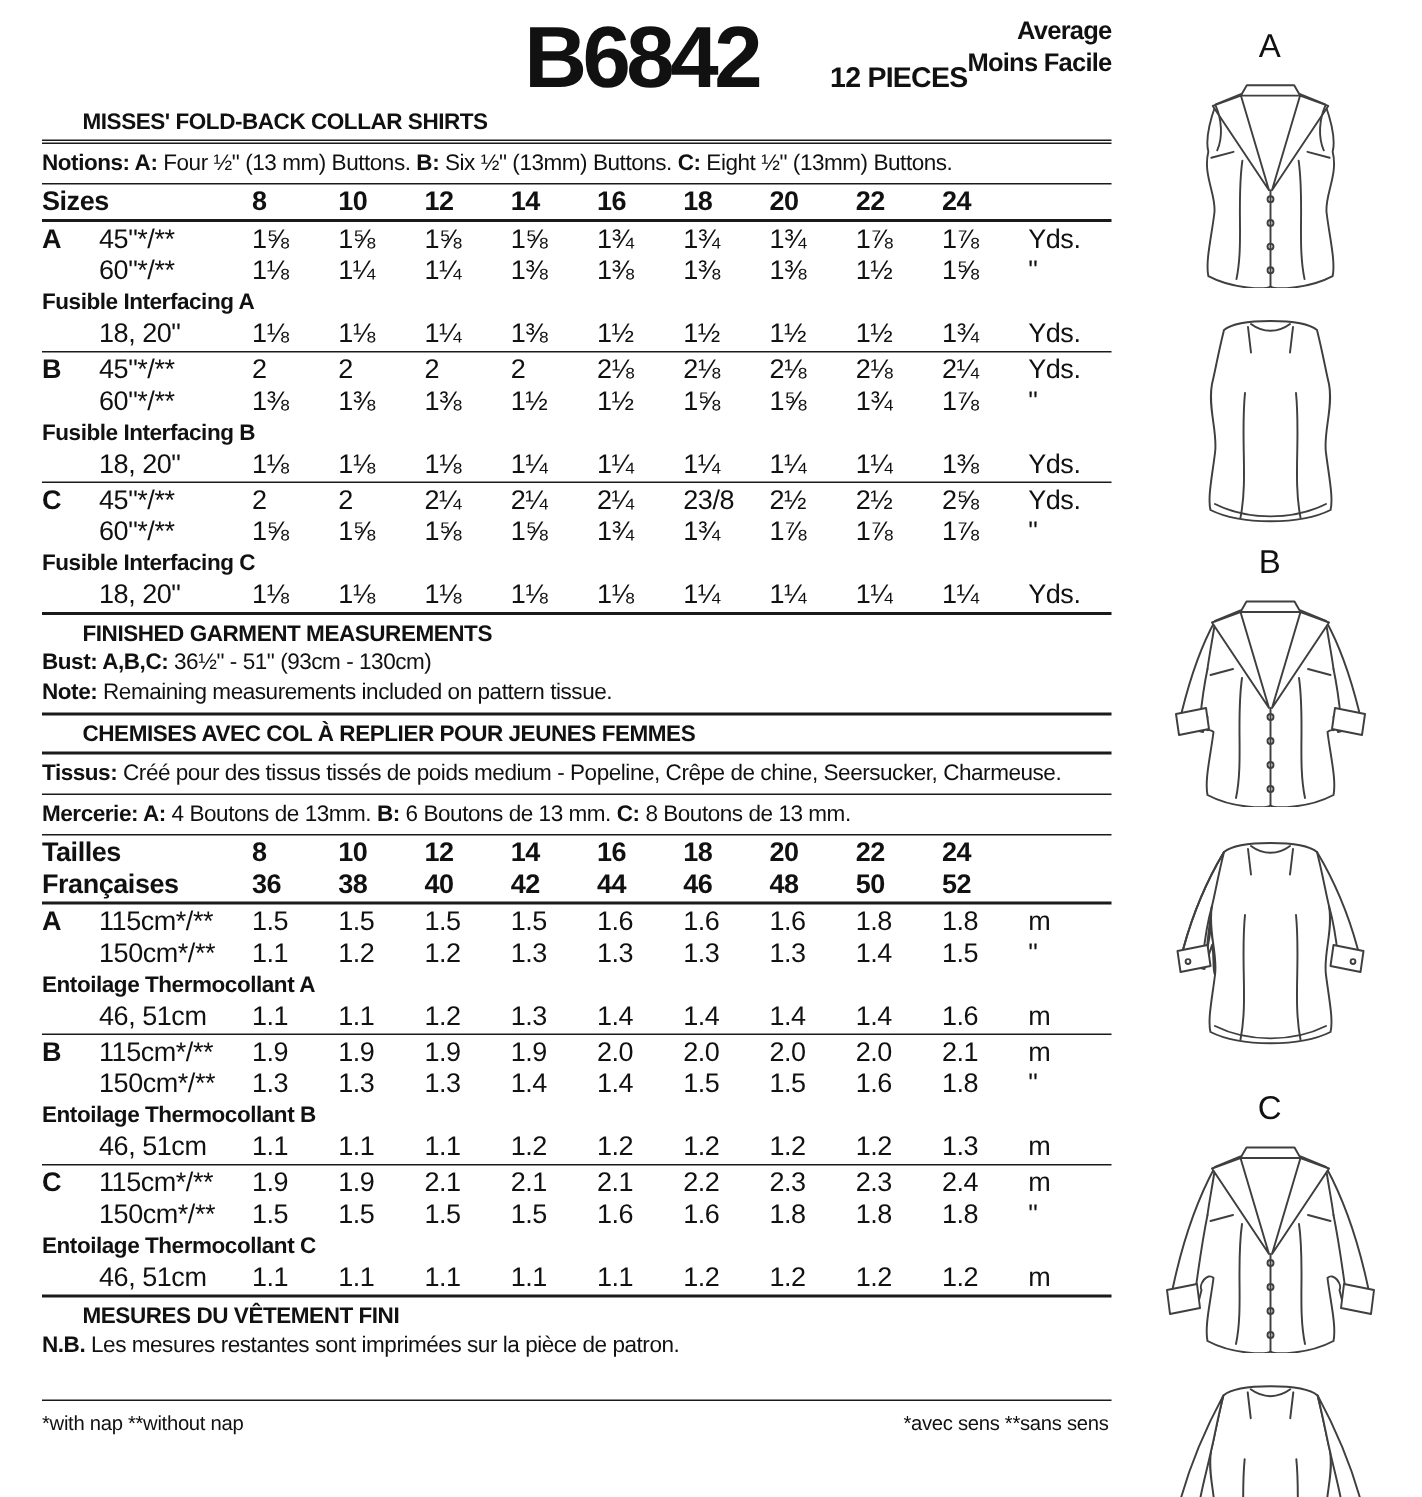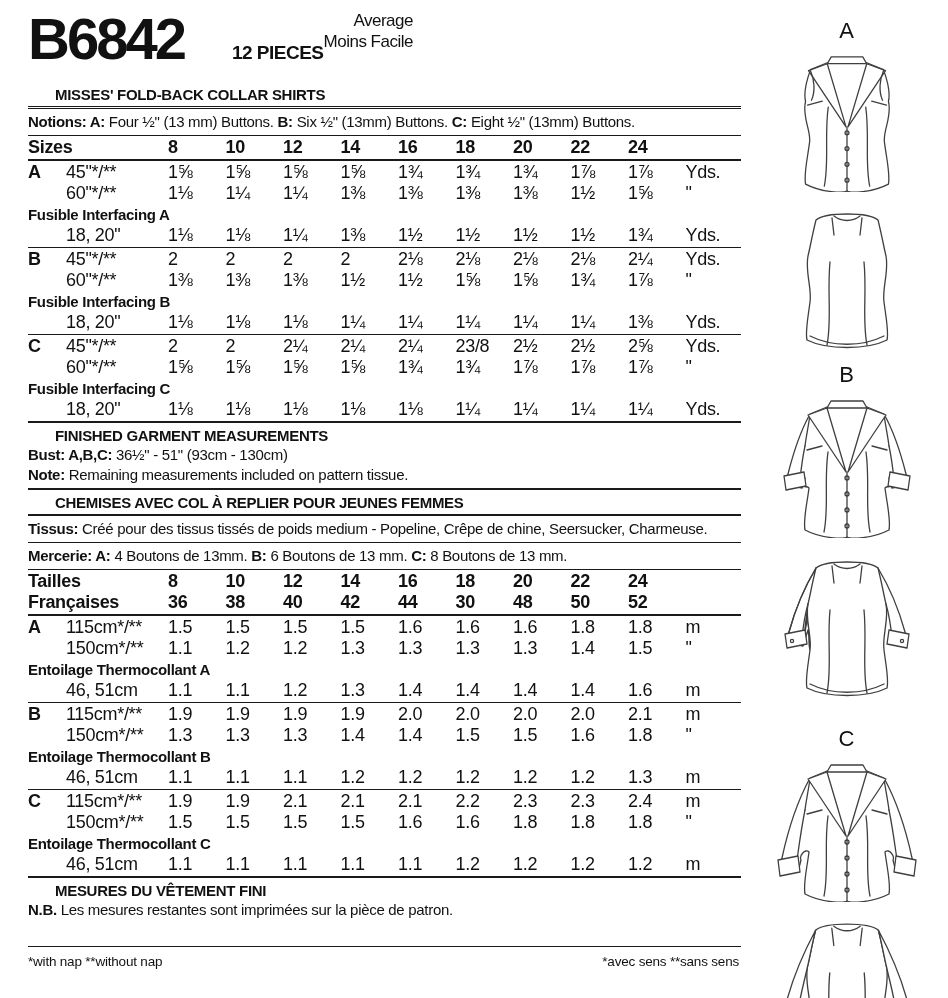--- a/index.html
+++ b/index.html
@@ -1,25 +1,25 @@
 <!DOCTYPE html>
 <html><head>
 <meta charset="utf-8">
 <style>
   * { margin:0; padding:0; box-sizing:border-box; }
   body { background:#fff; font-family:"Liberation Sans", sans-serif; color:#111; }
   .page { width:948px; height:998px; overflow:hidden; display:flex; background:#fff; }
   .left-col { width:745px; padding:10px 4px 0 28px; }
   .right-col { flex:1; display:flex; flex-direction:column; align-items:center; }
 
-  .header-row { display:flex; justify-content:flex-start; align-items:flex-end; margin-bottom:16px; }
+  .header-row { display:flex; justify-content:flex-end; align-items:flex-end; margin-bottom:3px; }
   .brand { display:flex; align-items:baseline; }
   .pattern-number { font-size:58px; font-weight:bold; letter-spacing:-3px; line-height:0.95; }
   .pieces { font-size:19px; font-weight:bold; margin-left:48px; letter-spacing:-0.5px; }
-  .difficulty { text-align:right; font-weight:normal; font-size:17px; line-height:1.25; letter-spacing:-0.5px; padding-bottom:14px; }
+  .difficulty { text-align:right; font-weight:bold; font-size:17px; line-height:1.25; letter-spacing:-0.5px; padding-bottom:14px; }
 
   .doc-title { font-size:15px; font-weight:bold; letter-spacing:-0.3px; padding:3px 0 2px;margin-left:27px; }
   .rule  { border:none; border-top:1.5px solid #1a1a1a; margin:1px 0; }
   .rule-heavy { border:none; border-top:2.6px solid #1a1a1a; margin:1px 0; }
   .tline { font-size:15px; letter-spacing:-0.3px; padding:3.5px 0; }
   .tline b { letter-spacing:-0.3px; }
 
   .trow { display:grid; grid-template-columns:38px 102px repeat(9,57.5px) 1fr; font-size:18px; line-height:21px; letter-spacing:-0.3px; }
   .trow .lbl { font-weight:bold; grid-column:span 2; }
   .trow .c1 { font-weight:bold; }
@@ -235,21 +235,21 @@
           <div>24</div>
           <div></div>
         </div>
         <div class="trow head">
           <div class="lbl">Françaises</div>
           <div>36</div>
           <div>38</div>
           <div>40</div>
           <div>42</div>
           <div>44</div>
-          <div>30</div>
+          <div>46</div>
           <div>48</div>
           <div>50</div>
           <div>52</div>
           <div></div>
         </div>
         <hr class="rule-heavy">
         <div class="trow">
           <div class="c1">A</div>
           <div>115cm*/**</div>
           <div>1.5</div>

